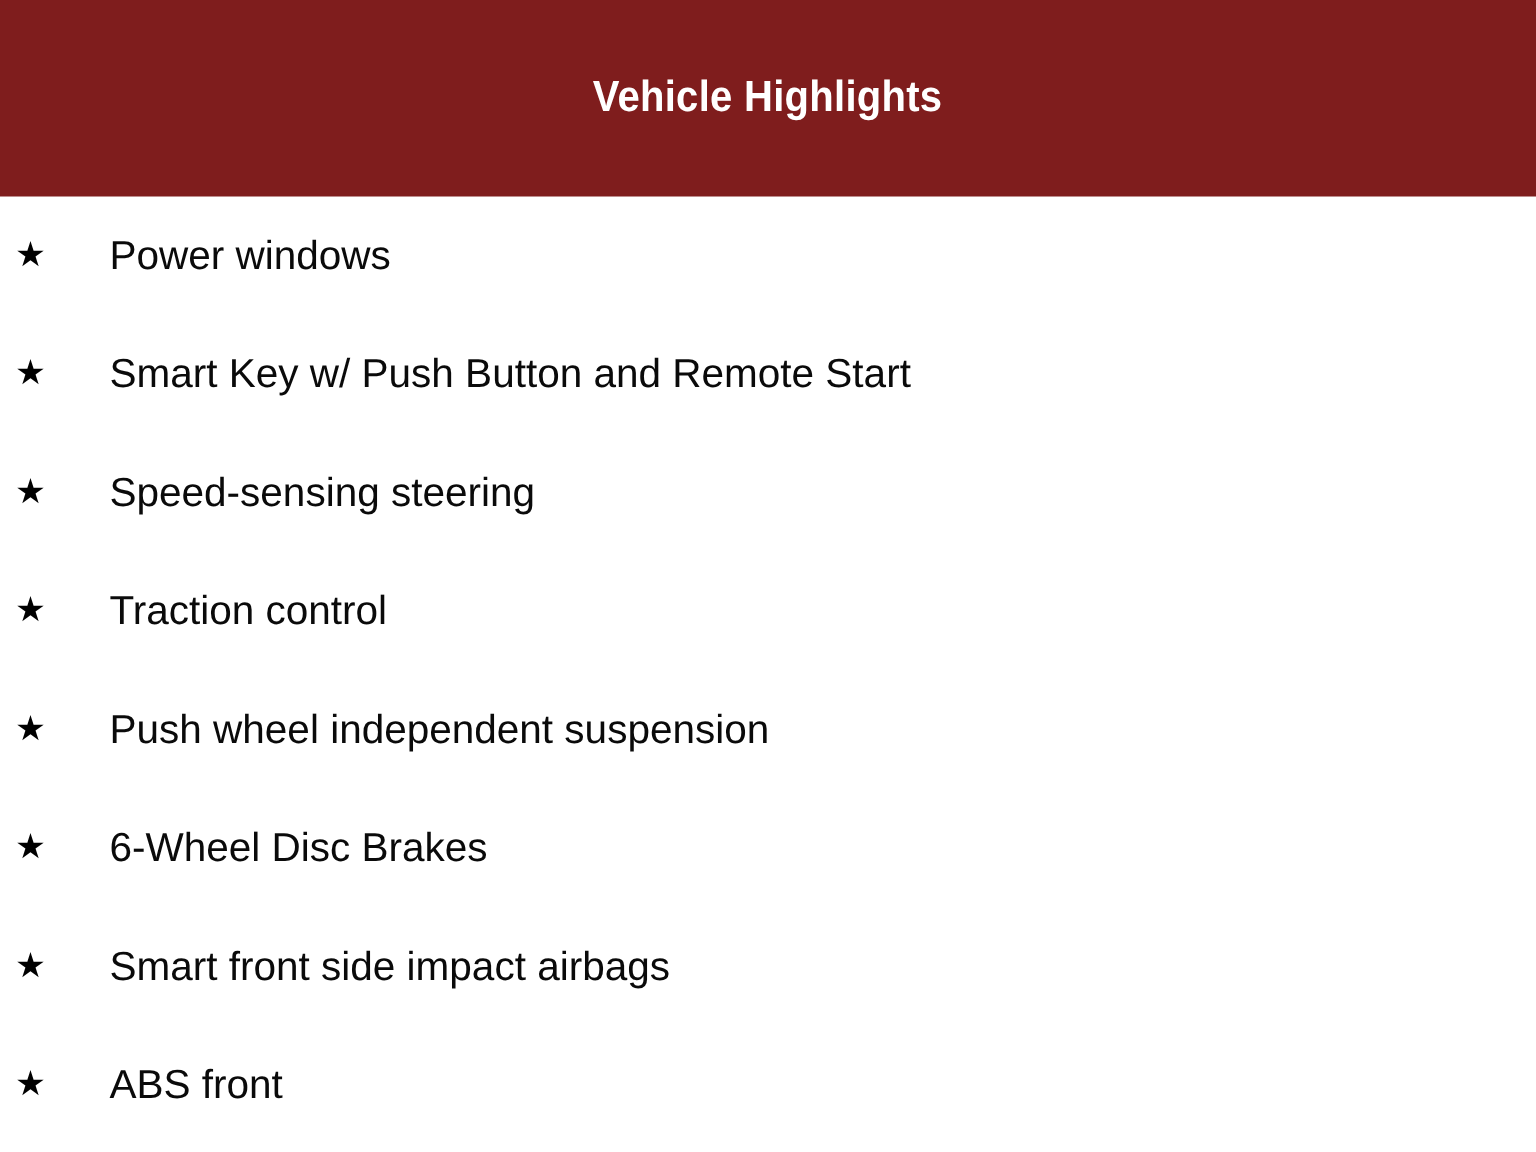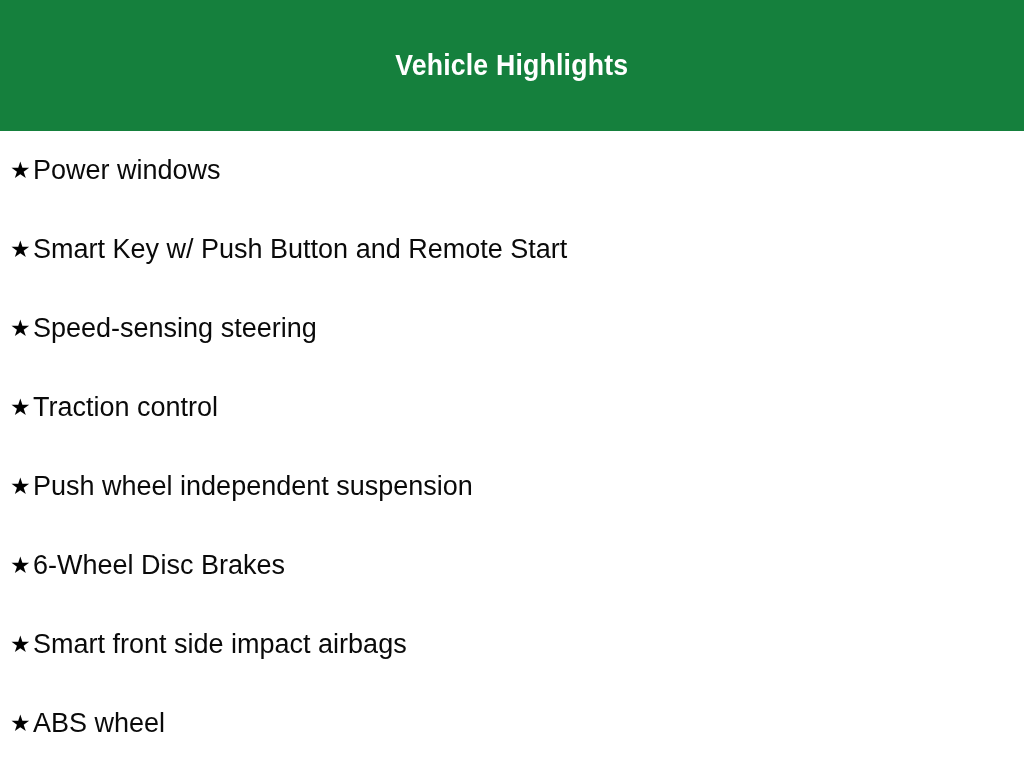--- a/index.html
+++ b/index.html
@@ -23,21 +23,21 @@
     box-sizing: border-box;
   }
 
   
   .header-banner {
     position: absolute;
     top: 0;
     left: 0;
     width: 1024px;
     height: 131px;
-    background: #15803d;
+    background: #7f1d1d;
     display: flex;
     align-items: center;
     justify-content: center;
   }
 
   .header-title {
     color: #ffffff;
     font-family: "Liberation Sans Narrow", "Liberation Sans", "DejaVu Sans", sans-serif;
     font-size: 29px;
     font-weight: bold;
@@ -84,20 +84,21 @@
   }
 
   .highlight-label {
     flex: 0 1 auto;
     font-size: 27px;
     line-height: 1.1;
     color: #0a0a0a;
     font-family: "Liberation Sans", "DejaVu Sans", sans-serif;
     font-weight: normal;
     white-space: nowrap;
+    margin-left: 40px;
   }
 </style>
 </head>
 <body>
 
 <div class="page">
 
   <div class="header-banner">
     <h1 class="header-title">Vehicle Highlights</h1>
   </div>
@@ -134,18 +135,18 @@
       <span class="highlight-label">6-Wheel Disc Brakes</span>
     </li>
 
     <li class="highlight-item">
       <span class="highlight-bullet">★</span>
       <span class="highlight-label">Smart front side impact airbags</span>
     </li>
 
     <li class="highlight-item">
       <span class="highlight-bullet">★</span>
-      <span class="highlight-label">ABS wheel</span>
+      <span class="highlight-label">ABS front</span>
     </li>
 
   </ul>
 
 </div>
 
 </body></html>

